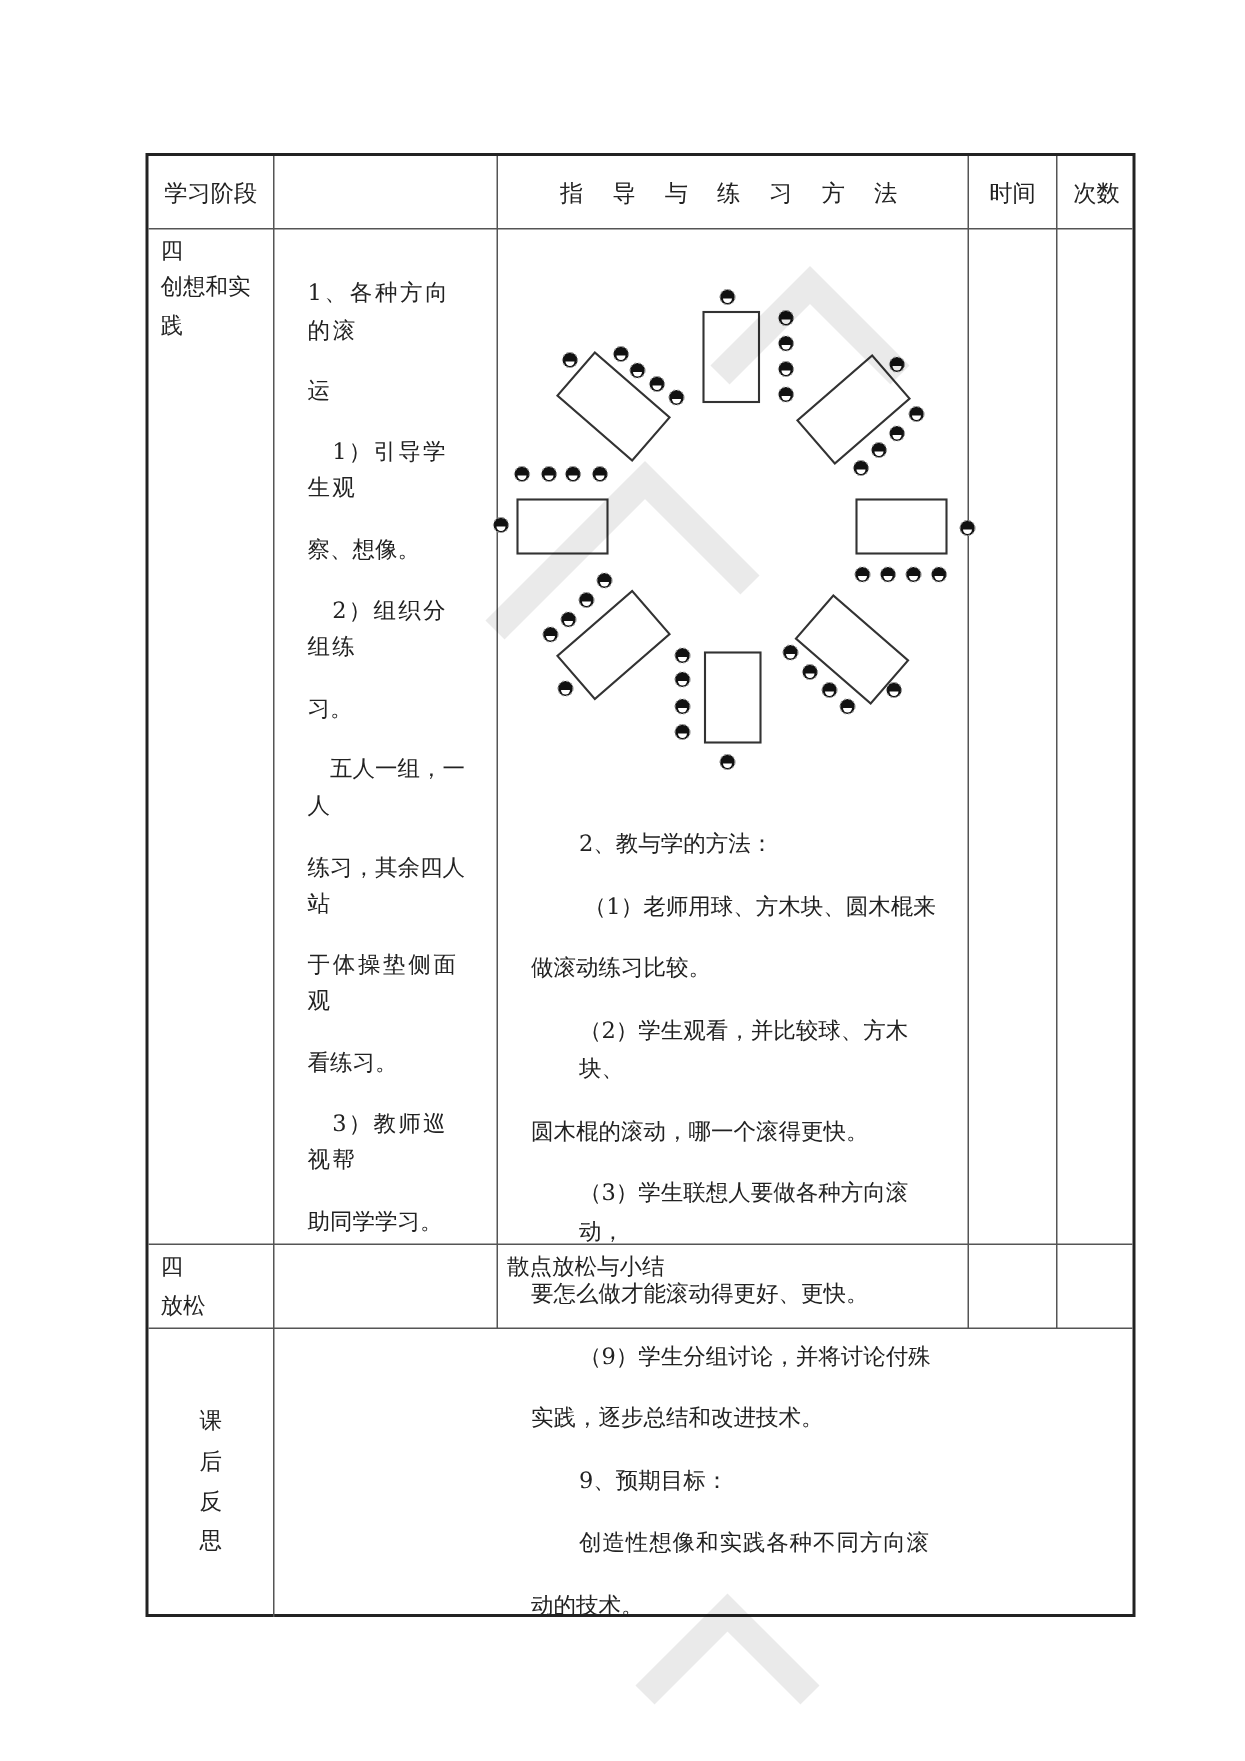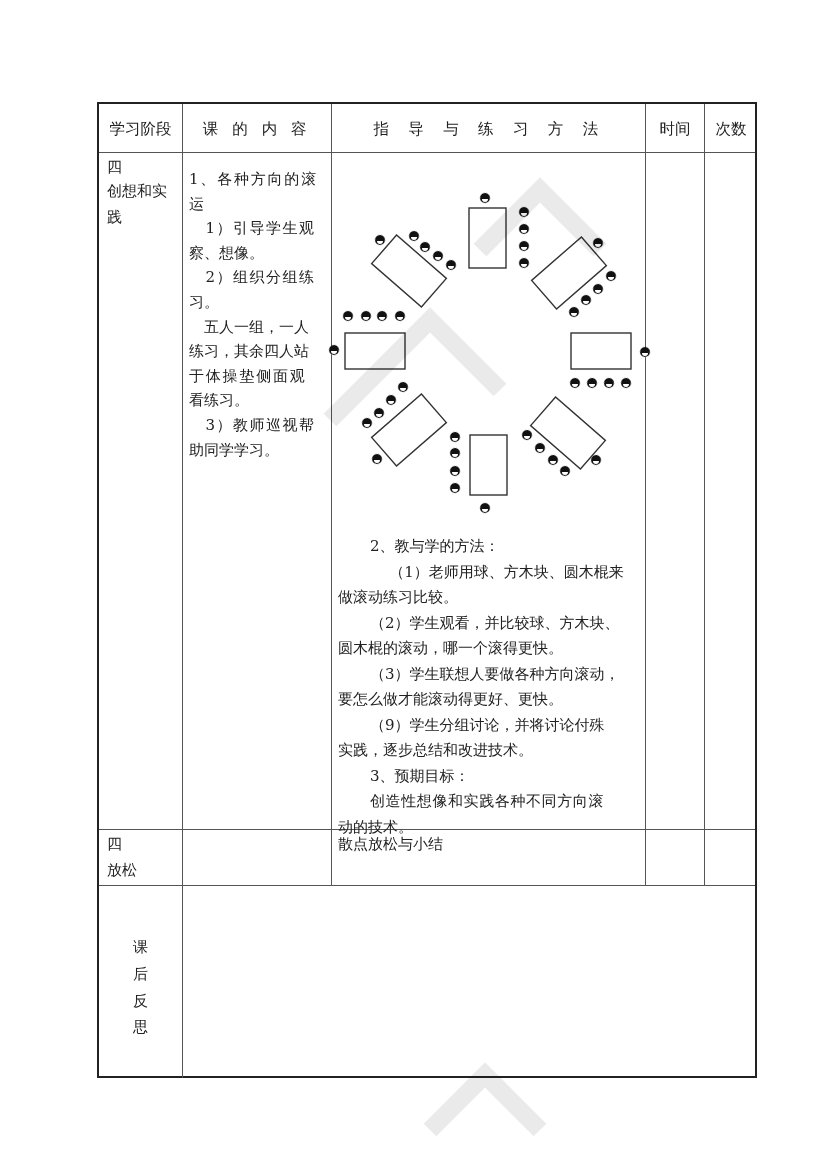--- a/index.html
+++ b/index.html
@@ -8,42 +8,41 @@
   .page { position: absolute; left: 0; top: 0; width: 830px; height: 1007px; }
   .table { position: absolute; left: 97px; top: 102px; width: 660px; height: 976px;
            border: 2px solid #222; box-sizing: border-box; }
   .vline { position: absolute; width: 1px; background: #555; }
   .hline { position: absolute; height: 1px; background: #555; left: 0; right: 0; }
   .cell-text { position: absolute; font-size: 15px; line-height: 26px; color: #222; white-space: nowrap; }
   .hdr { position: absolute; top: 0; height: 50px; line-height: 50px; font-size: 15.5px; text-align: center; }
   .spaced { letter-spacing: 0.9em; }
   .spaced-wide { letter-spacing: 1.25em; }
   .para { position: absolute; font-size: 15px; line-height: 25px; }
-  .para p { margin: 0; }
+  .para p { margin: 16px; }
   .diagram { position: absolute; left: 0; top: 0; }
   .watermark { position: absolute; pointer-events: none; opacity: 0.08; }
 </style>
 </head>
 <body>
 
 <div class="page">
 
   <div class="table">
 
     <div class="vline" style="left:83px; top:0; height:974px;"></div>
     <div class="vline" style="left:232px; top:0; height:782px;"></div>
     <div class="vline" style="left:546px; top:0; height:782px;"></div>
     <div class="vline" style="left:605px; top:0; height:782px;"></div>
 
     <div class="hline" style="top:48px;"></div>
     <div class="hline" style="top:725px;"></div>
     <div class="hline" style="top:781px;"></div>
 
     <div class="hdr" style="left:0; width:83px;">学习阶段</div>
-    <div class="hdr spaced" style="left:84px; width:148px; text-indent:0.6em;">课的内容</div>
     <div class="hdr spaced-wide" style="left:233px; width:313px; text-indent:0.9em;">指导与练习方法</div>
     <div class="hdr" style="left:547px; width:58px;">时间</div>
     <div class="hdr" style="left:606px; width:52px;">次数</div>
 
     <div class="cell-text" style="left:8px; top:50px;">四</div>
     <div class="cell-text" style="left:8px; top:74px;">创想和实</div>
     <div class="cell-text" style="left:8px; top:100px;">践</div>
 
     <div class="para" style="left:90px; top:63px; width:142px; font-size:15px; line-height:24.6px;">
       <p style="letter-spacing:0.12em;">1、各种方向的滚</p>
@@ -64,21 +63,21 @@
     <div class="para" style="left:239px; top:430px; width:305px; font-size:15px; line-height:25.5px;">
       <p style="padding-left:32px;">2、教与学的方法：</p>
       <p style="padding-left:32px;text-align:center;">（1）老师用球、方木块、圆木棍来</p>
       <p>做滚动练习比较。</p>
       <p style="padding-left:32px;">（2）学生观看，并比较球、方木块、</p>
       <p>圆木棍的滚动，哪一个滚得更快。</p>
       <p style="padding-left:32px;">（3）学生联想人要做各种方向滚动，</p>
       <p>要怎么做才能滚动得更好、更快。</p>
       <p style="padding-left:32px;">（9）学生分组讨论，并将讨论付殊</p>
       <p>实践，逐步总结和改进技术。</p>
-      <p style="padding-left:32px;">3、预期目标：</p>
+      <p style="padding-left:32px;">9、预期目标：</p>
       <p style="padding-left:32px; letter-spacing:0.04em;">创造性想像和实践各种不同方向滚</p>
       <p>动的技术。</p>
     </div>
 
     <div class="cell-text" style="left:8px; top:727px;">四</div>
     <div class="cell-text" style="left:8px; top:753px;">放松</div>
     <div class="cell-text" style="left:239px; top:727px;">散点放松与小结</div>
 
     <div class="cell-text" style="left:34px; top:830px;">课</div>
     <div class="cell-text" style="left:34px; top:857px;">后</div>

